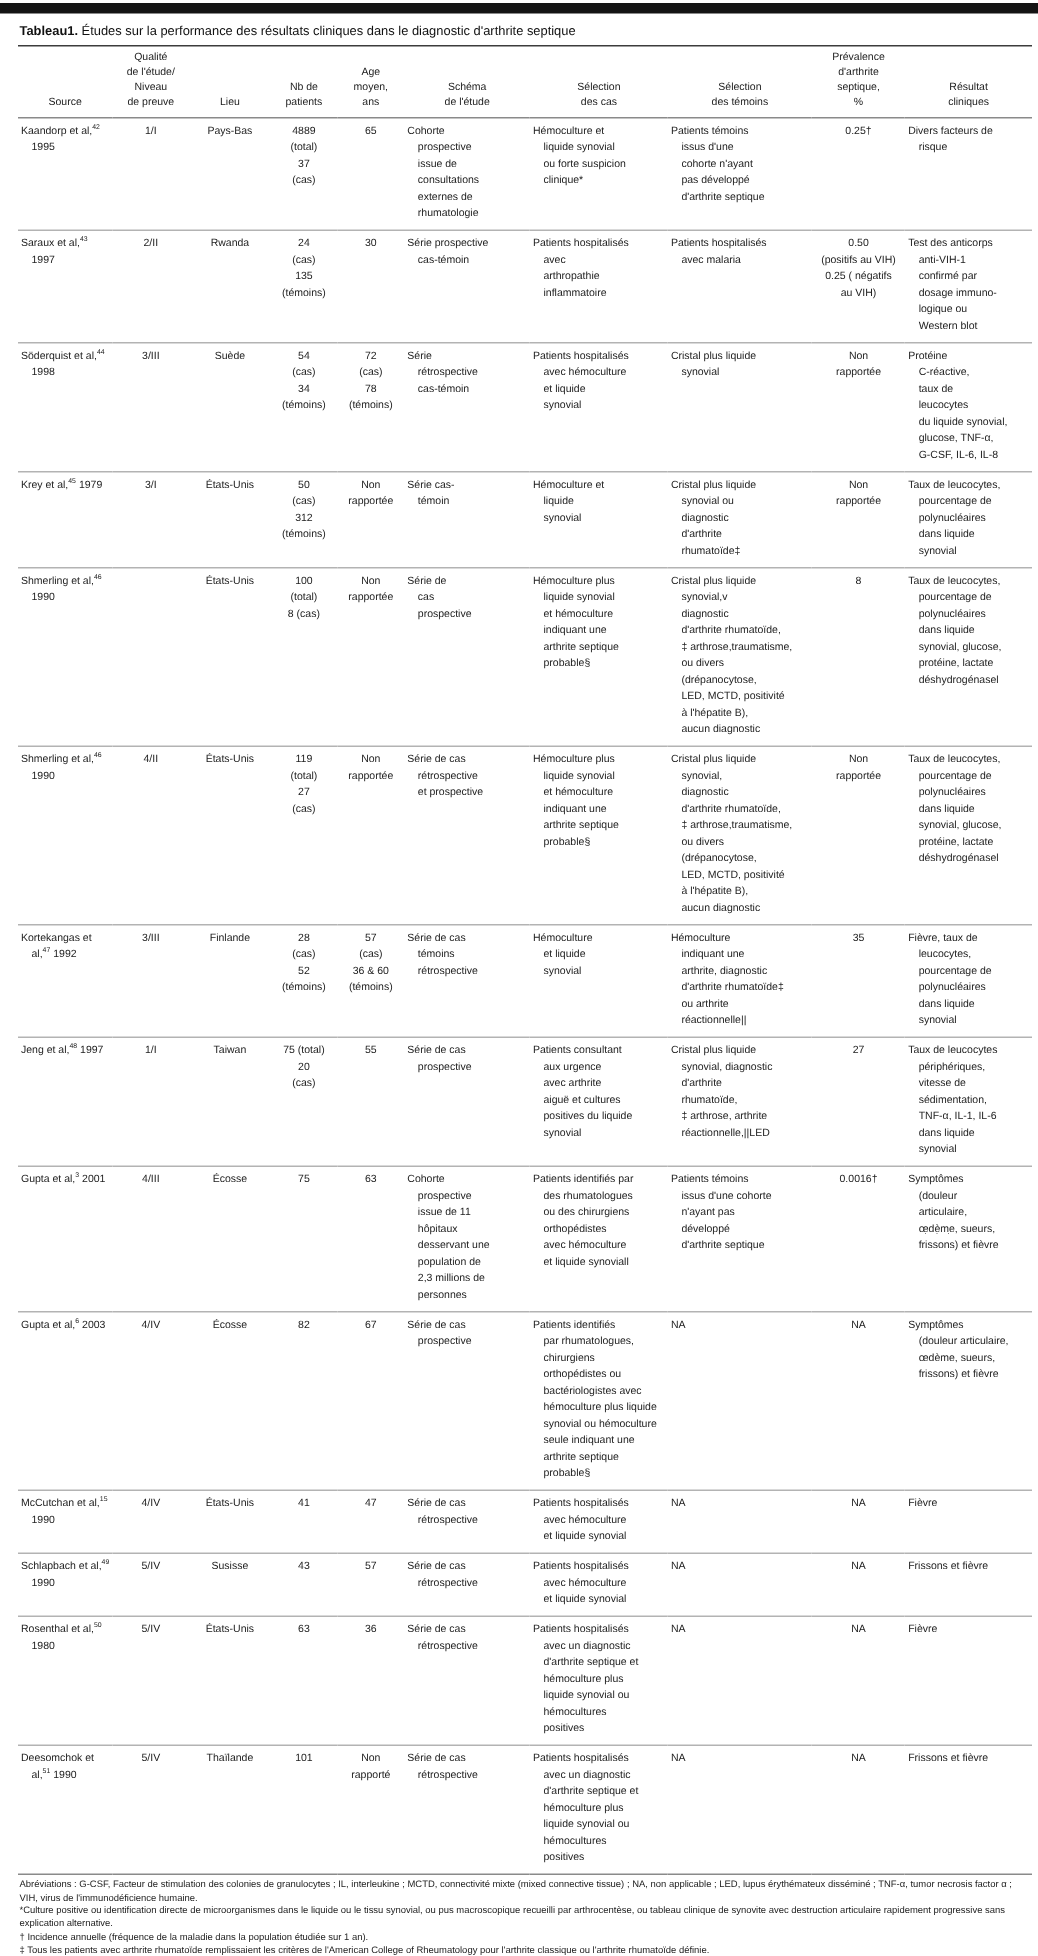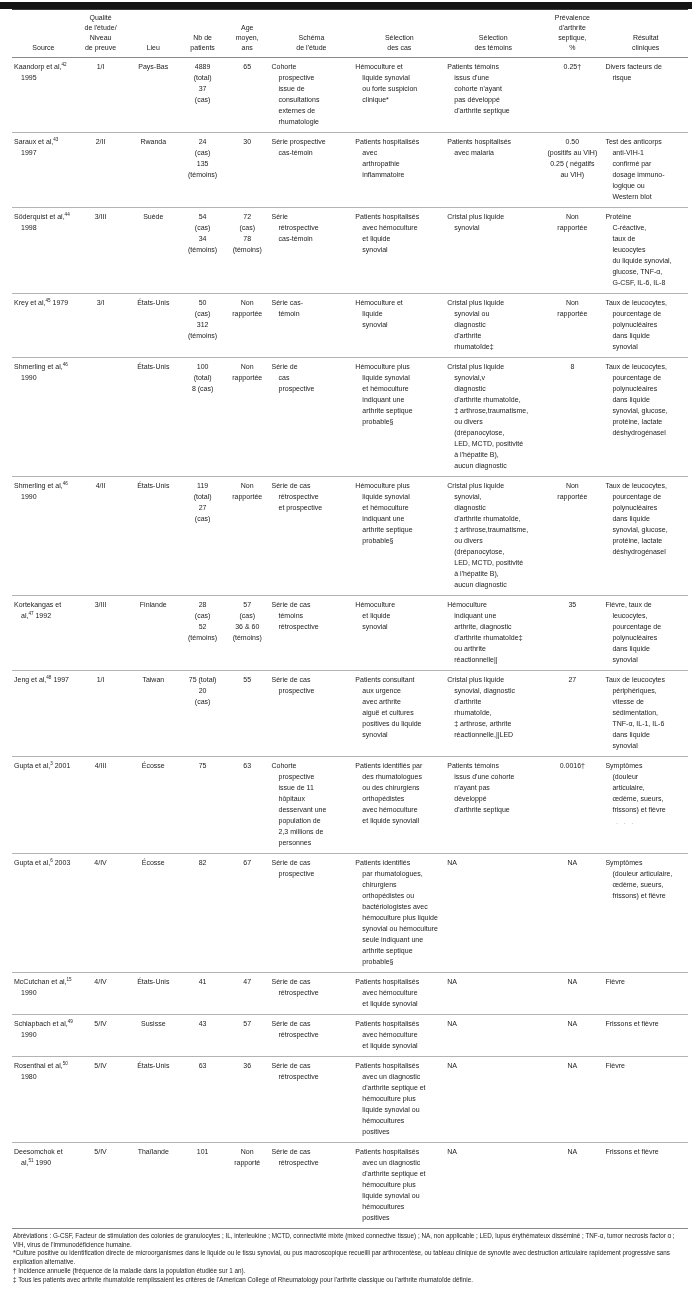--- a/index.html
+++ b/index.html
@@ -21,20 +21,23 @@
   .footnotes{padding:3px 1px 6px 1px;}
   .fn{margin:0;font-size:6.3px;line-height:8.7px;color:#222;}
   .artifact{position:absolute;left:616px;top:820px;font-size:6px;letter-spacing:2px;color:#666;}
 </style>
 </head>
 <body>
 
 <div class="topbar"></div>
 
 <div class="page">
+  <div class="title-line">
+    <span class="tlabel">Tableau1.</span><span> Études sur la performance des résultats cliniques dans le diagnostic d'arthrite septique</span>
+  </div>
   <div class="rule-heavy"></div>
 
   <table>
     <colgroup id="cols">
         <col style="width: 9.3%;">
         <col style="width: 7.6%;">
         <col style="width: 8%;">
         <col style="width: 6.6%;">
         <col style="width: 6.6%;">
         <col style="width: 12.4%;">

